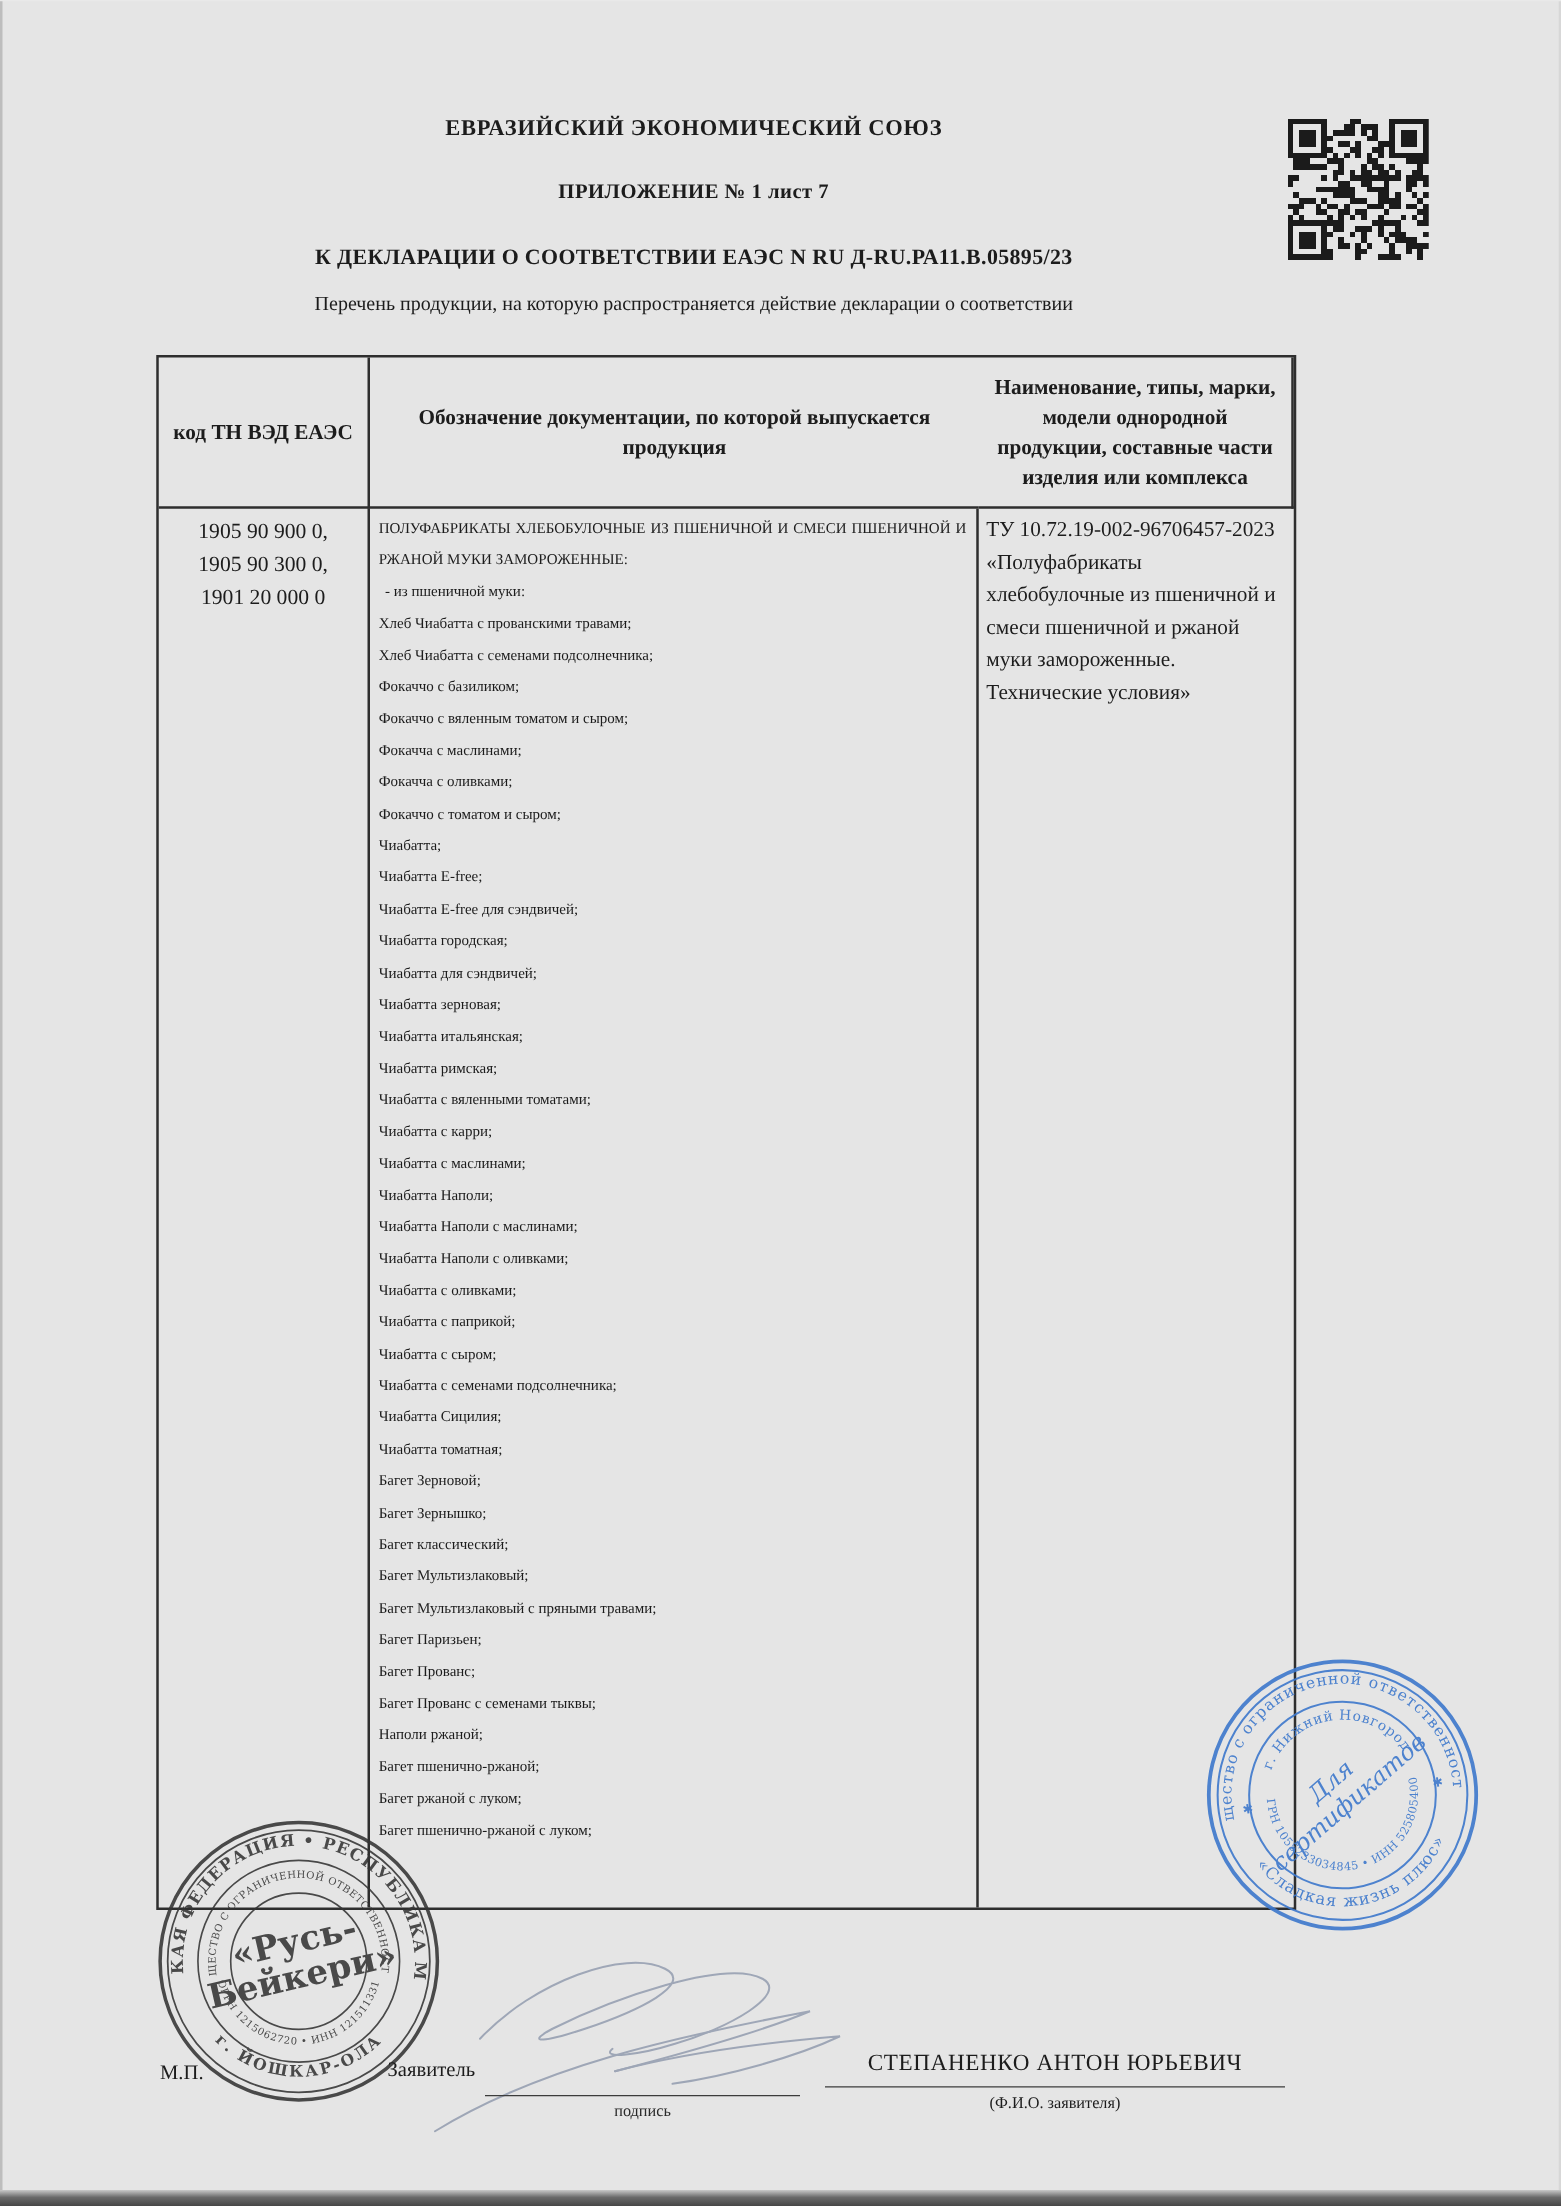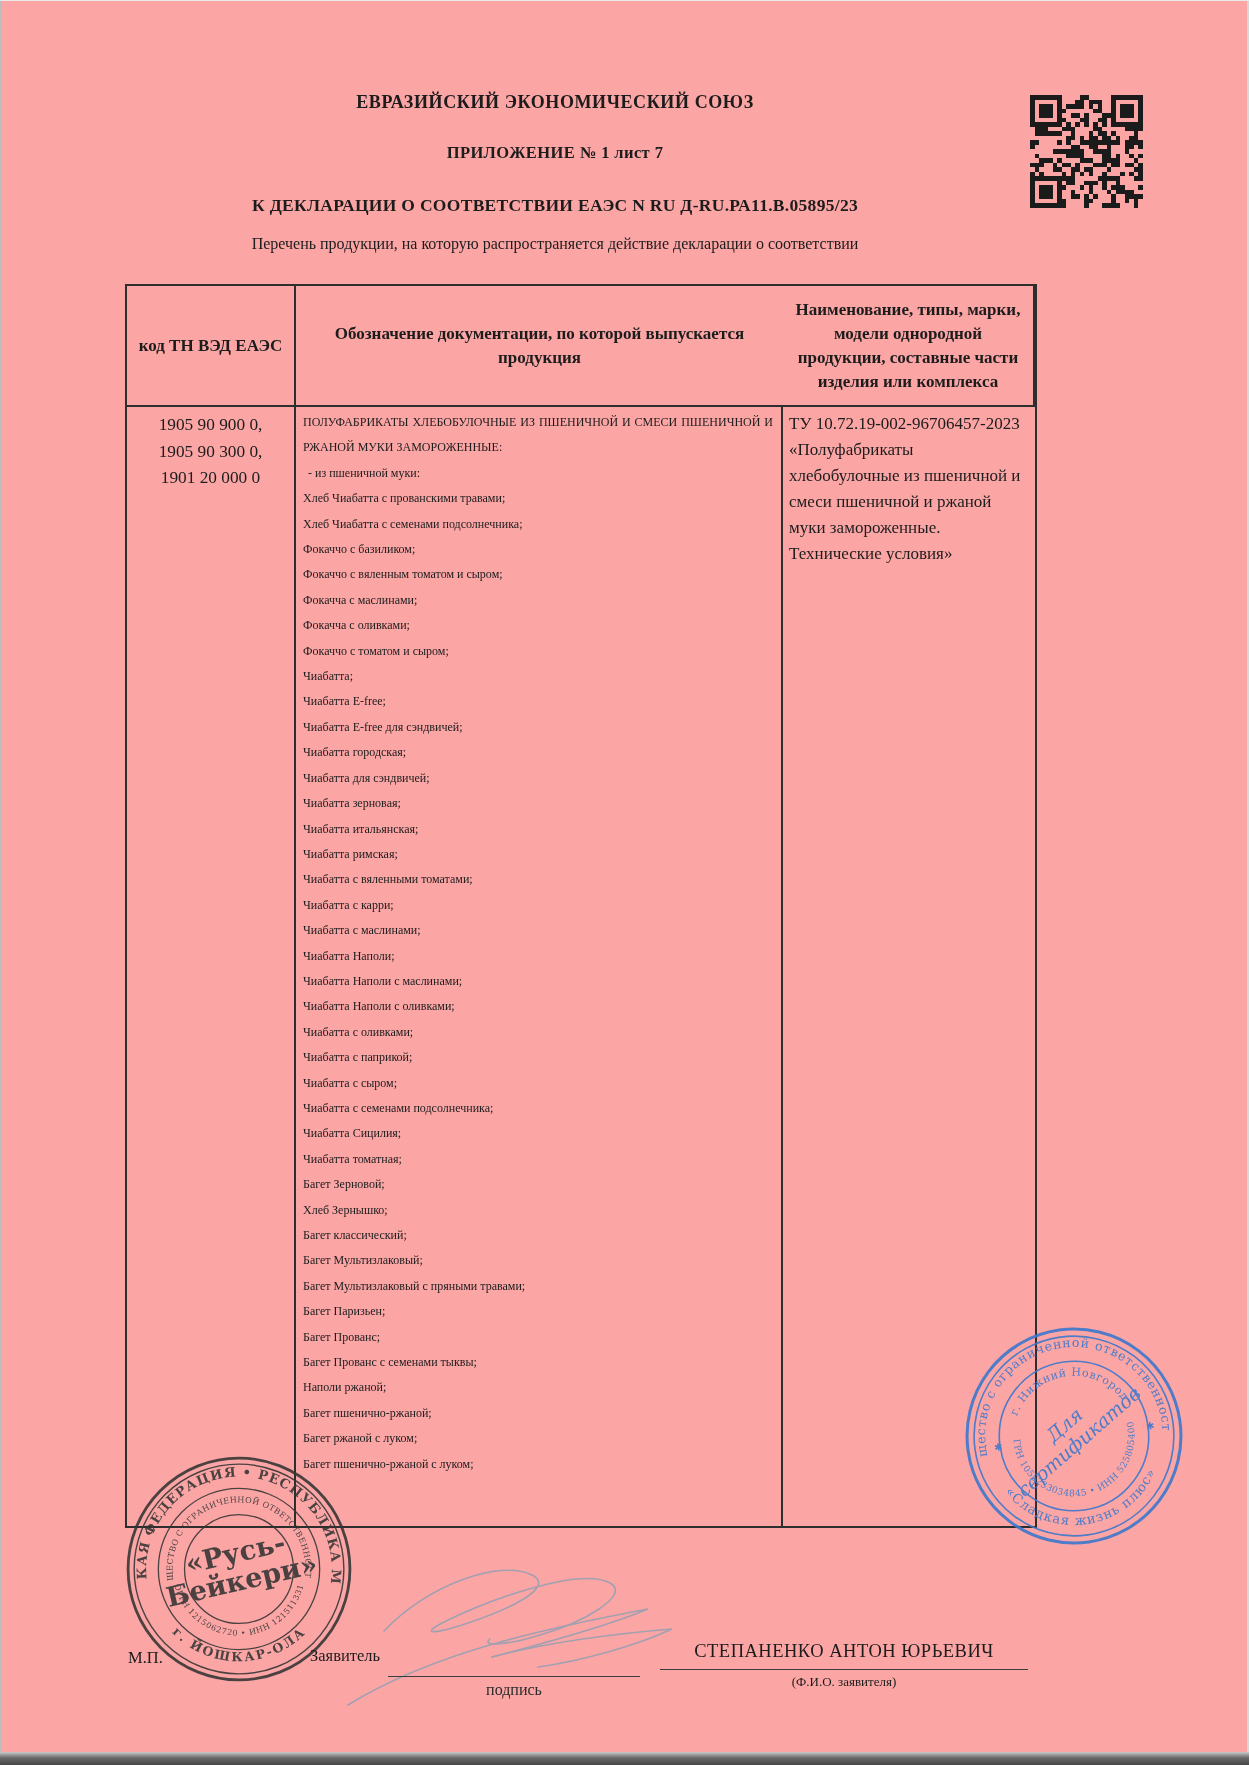--- a/index.html
+++ b/index.html
@@ -1,17 +1,17 @@
 <!DOCTYPE html>
 <html><head>
 <meta charset="utf-8">
 <style>
   html,body{margin:0;padding:0;background:#ffffff;}
   .page{
-    position:relative; width:1249px; height:1765px; background:#fca5a5;
+    position:relative; width:1249px; height:1765px; background:#e5e5e5;
     font-family:"Liberation Serif", serif; color:#1c1c1c; overflow:hidden;
   }
   
   .hdr{position:absolute; left:0; top:0; width:1110px; text-align:center;}
   .hdr .org{position:absolute; left:0; top:92px;  width:100%; font-size:18px; font-weight:bold; letter-spacing:.6px;}
   .hdr .app{position:absolute; left:0; top:143px; width:100%; font-size:16.5px; font-weight:bold; letter-spacing:.4px;}
   .hdr .dec{position:absolute; left:0; top:195px; width:100%; font-size:17.5px; font-weight:bold; letter-spacing:.3px;}
   .sub{position:absolute; left:70px; top:235px; width:970px; text-align:center; font-size:16px;}
   
   .qr{position:absolute; left:1030px; top:95px; width:113px; height:113px;}
@@ -30,21 +30,21 @@
   .codes{ text-align:center; font-size:17.3px; line-height:26.5px; padding-top:5px;}
   .products{ padding:3px 8px 0 7px; font-size:12px; line-height:25.4px;}
   .products .intro{margin:0; text-align:justify;}
   .sect-wheat{padding-left:5px;}
   .sect-rye{font-style:italic;}
   .doccell{ padding:4px 8px 0 6px; font-size:17px; line-height:26px;}
   
   .mp       {position:absolute; left:128px; top:1648px; font-size:16.5px;}
   .zay      {position:absolute; left:310px; top:1646px; font-size:16.5px;}
   .sigline  {position:absolute; left:388px; top:1676px; width:252px; border-top:1.6px solid #3c3c3c;}
-  .podpis   {position:absolute; left:388px; top:1681px; width:252px; text-align:center; font-size:16px; color:#2a2a2a;}
+  .podpis   {position:absolute; left:388px; top:1681px; width:252px; text-align:center; font-size:13px; color:#2a2a2a;}
   .name     {position:absolute; left:658px; top:1641px; width:372px; text-align:center; font-size:18.5px; letter-spacing:.5px;}
   .nameline {position:absolute; left:660px; top:1669px; width:368px; border-top:1.6px solid #3c3c3c;}
   .fio      {position:absolute; left:660px; top:1674px; width:368px; text-align:center; font-size:13px;}
   
   .stamp-black{position:absolute; left:118px; top:1448px; width:242px; height:242px; opacity:.88;}
   .stamp-blue {position:absolute; left:961px; top:1323px; width:226px; height:226px; opacity:.9; transform:rotate(-8deg);}
   .sig{position:absolute; left:342px; top:1533px; width:340px; height:178px;}
   
   .edge-bottom{position:absolute; left:0; bottom:0; width:100%; height:13px;
     background:linear-gradient(to bottom,#c9c9c9 0%, #6a6a6a 45%, #454545 100%);}
@@ -424,21 +424,21 @@
           <div class="pl">Чиабатта с оливками;</div>
           <div class="pl">Чиабатта с паприкой;</div>
           <div class="pl">Чиабатта с сыром;</div>
           <div class="pl">Чиабатта с семенами подсолнечника;</div>
           <div class="pl">Чиабатта Сицилия;</div>
           <div class="pl">Чиабатта томатная;</div>
         </div>
       <div>
 
       <div class="pl">Багет Зерновой;</div>
-          <div class="pl">Хлеб Зернышко;</div>
+          <div class="pl">Багет Зернышко;</div>
           <div class="pl">Багет классический;</div>
           <div class="pl">Багет Мультизлаковый;</div>
           <div class="pl">Багет Мультизлаковый с пряными травами;</div>
           <div class="pl">Багет Паризьен;</div>
           <div class="pl">Багет Прованс;</div>
           <div class="pl">Багет Прованс с семенами тыквы;</div>
           <div class="pl">Наполи ржаной;</div>
           <div class="pl">Багет пшенично-ржаной;</div>
           <div class="pl">Багет ржаной с луком;</div>
           <div class="pl">Багет пшенично-ржаной с луком;</div>

